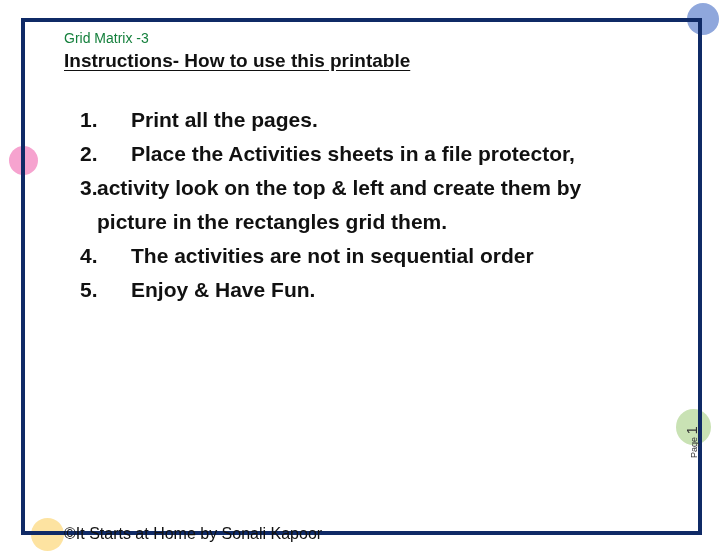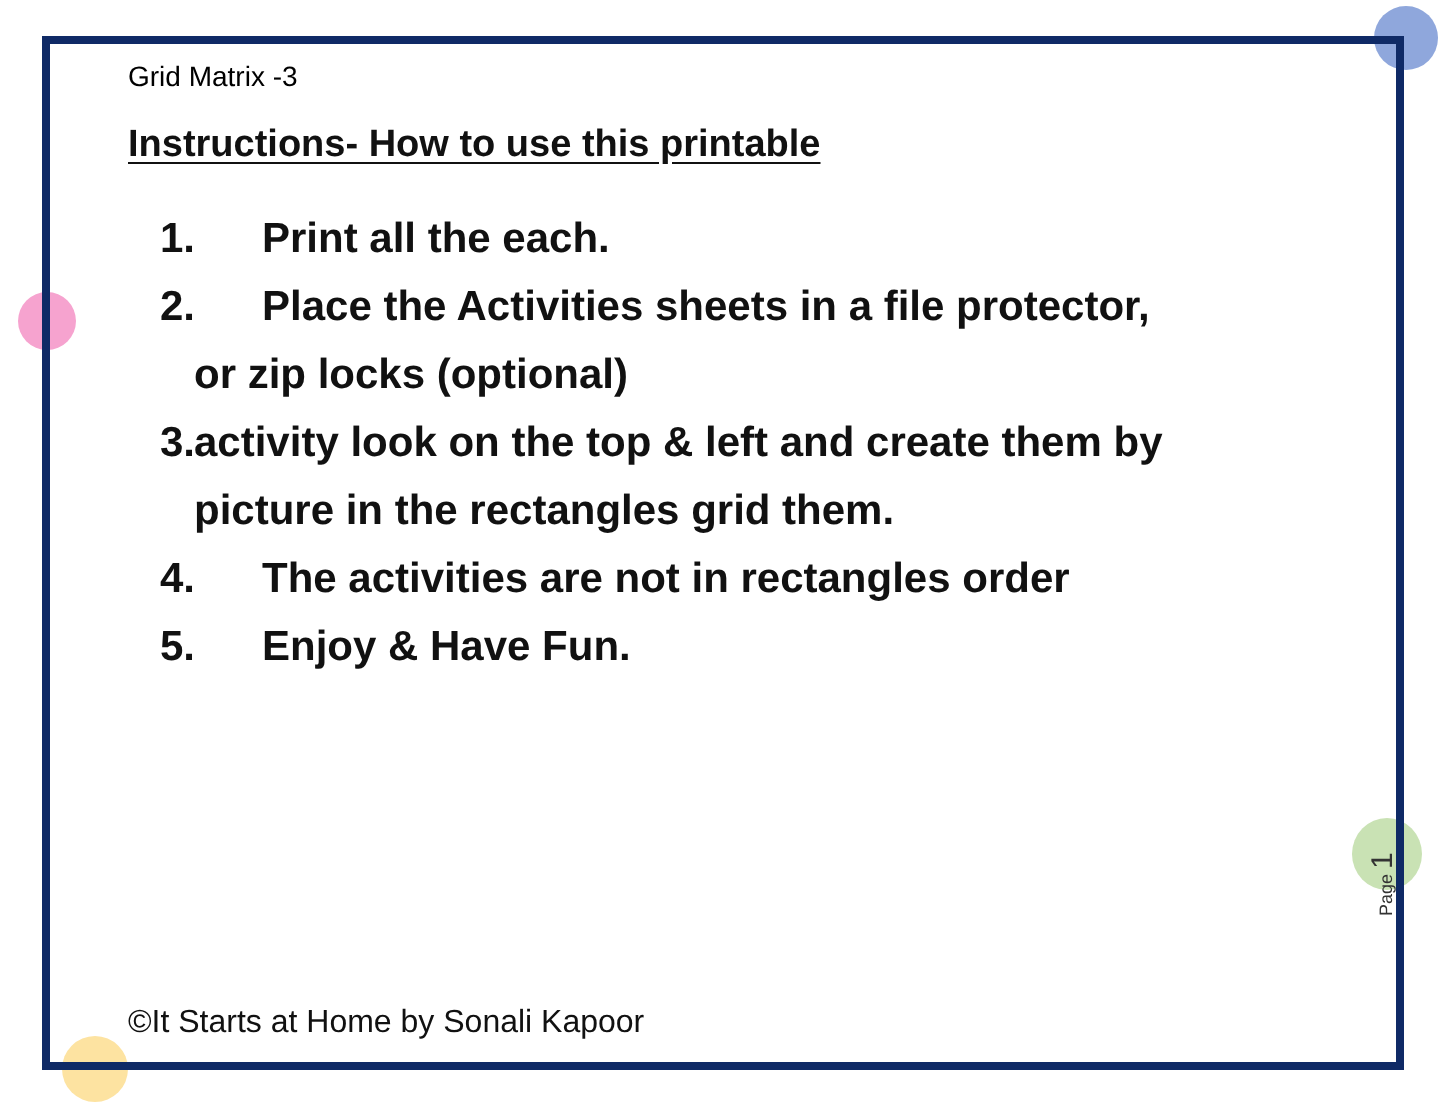--- a/index.html
+++ b/index.html
@@ -6,29 +6,29 @@
   body { width:725px; height:551px; background:#ffffff; position:relative; overflow:hidden;
          font-family:"Liberation Sans", "DejaVu Sans", sans-serif; color:#111; }
   .frame { position:absolute; left:21px; top:18px; width:673px; height:509px;
            border:4px solid #0f2a66; }
   .dot { position:absolute; border-radius:50%; }
   .dot-blue { left:687px; top:3px; width:32px; height:32px; background:#8fa7dc; }
   .dot-pink { left:9px; top:146px; width:29px; height:29px; background:#f6a3cf; }
   .dot-green { left:676px; top:409px; width:35px; height:36px; background:#c9e2b4; }
   .dot-yellow { left:31px; top:518px; width:33px; height:33px; background:#fde3a1; }
   .frame-line { position:absolute; background:#0f2a66; }
-  .doc-title { position:absolute; left:64px; top:30px; font-size:14px; color:#000000; }
-  .heading { position:absolute; left:64px; top:62px; font-size:19px; font-weight:bold;
+  .doc-title { position:absolute; left:64px; top:30px; font-size:14px; color:#15803d; }
+  .heading { position:absolute; left:64px; top:50px; font-size:19px; font-weight:bold;
              text-decoration:underline; text-underline-offset:3px; }
   .list { position:absolute; left:80px; top:103px; width:580px; font-size:21px; font-weight:bold; }
   .item { position:relative; line-height:34px; }
   .num { position:absolute; left:0; top:0; }
   .txt { display:block; padding-left:51px; }
   .cont { display:block; padding-left:17px; }
-  .footer { position:absolute; left:64px; top:503px; font-size:16px; color:#111; }
+  .footer { position:absolute; left:64px; top:525px; font-size:16px; color:#111; }
   .page-marker { position:absolute; left:683px; top:458px; transform:rotate(-90deg);
                  transform-origin:left top; font-size:9px; color:#333; white-space:nowrap; }
   .page-marker .pnum { font-size:15px; }
 </style>
 </head>
 <body>
 
 <div class="dot dot-blue"></div>
 <div class="dot dot-green"></div>
 <div class="dot dot-yellow"></div>
@@ -38,35 +38,34 @@
 <div class="dot dot-pink"></div>
 <div class="frame-line" style="left:21px; top:140px; width:4px; height:45px;"></div>
 
 <div class="doc-title">Grid Matrix -3</div>
 
 <div class="heading">Instructions- How to use this printable</div>
 
 <div class="list">
   <div class="item">
     <span class="num">1.</span>
-    <span class="txt">Print all the each.</span>
+    <span class="txt">Print all the pages.</span>
   </div>
   <div class="item">
     <span class="num">2.</span>
     <span class="txt">Place the Activities sheets in a file protector,</span>
-    <span class="cont">or zip locks (optional)</span>
   </div>
   <div class="item">
     <span class="num">3.</span>
     <span class="cont">activity look on the top &amp; left and create them by</span>
     <span class="cont">picture in the rectangles grid them.</span>
   </div>
   <div class="item">
     <span class="num">4.</span>
-    <span class="txt">The activities are not in rectangles order</span>
+    <span class="txt">The activities are not in sequential order</span>
   </div>
   <div class="item">
     <span class="num">5.</span>
     <span class="txt">Enjoy &amp; Have Fun.</span>
   </div>
 </div>
 
 <div class="footer">©It Starts at Home by Sonali Kapoor</div>
 
 <div class="page-marker">

